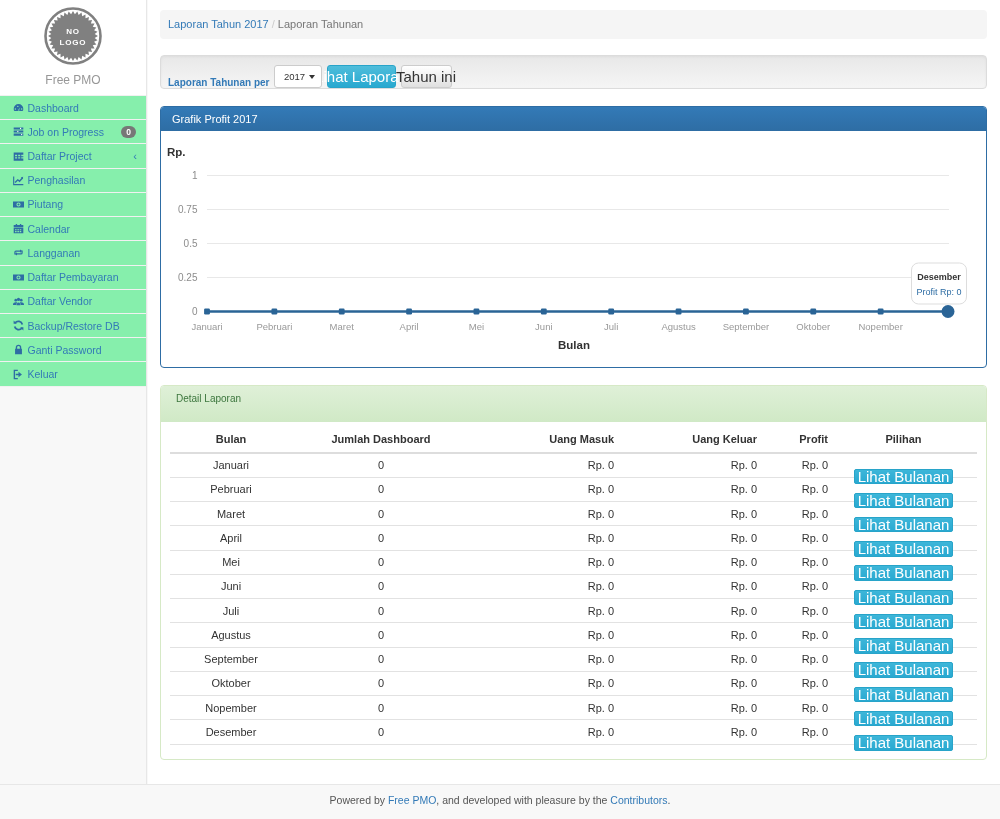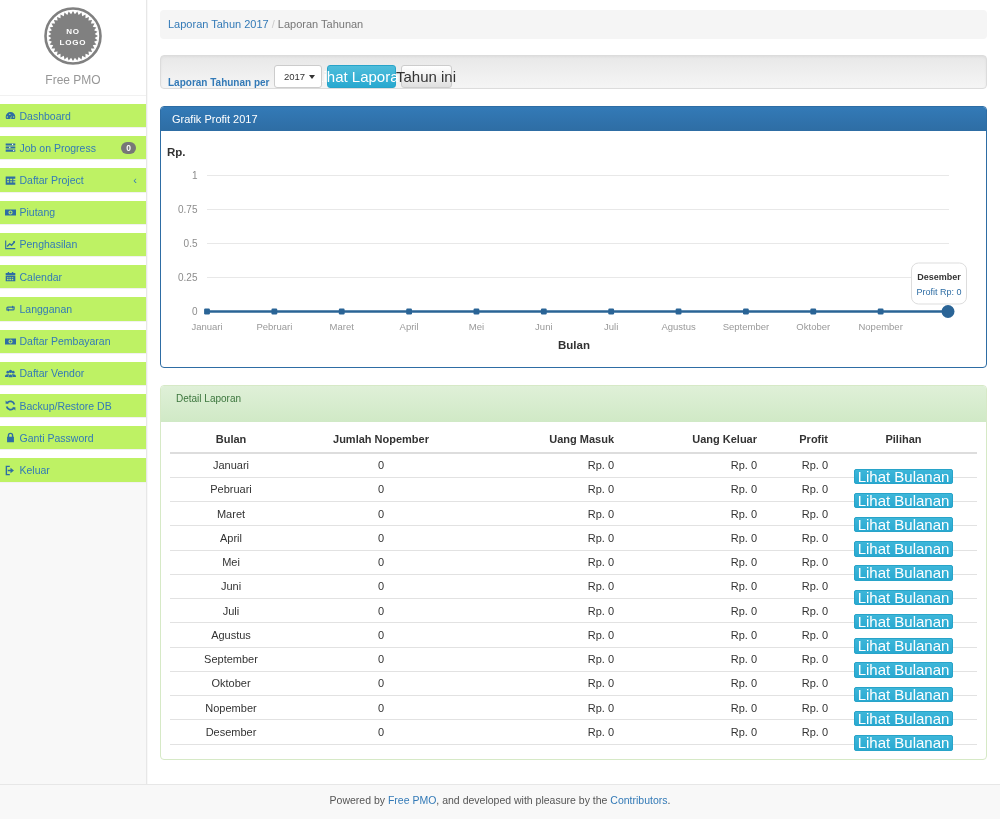--- a/index.html
+++ b/index.html
@@ -17,22 +17,22 @@
 
 #sidebar {
   position:absolute; left:0; top:0; width:147px; height:784px;
   background:#f8f8f8; border-right:1px solid #e7e7e7;
 }
 #sidebar .top { background:#fff; }
 #logo { text-align:center; padding-top:6px; height:95px; }
 #logo .brand { color:#979797; font-size:12px; margin-top:5px; }
 ul.menu { list-style:none; border-top:1px solid #f1f1f1; }
 ul.menu li {
-  height:24.23px; background:#bef264; border-bottom:1px solid #f1f1f1;
-  display:flex; align-items:center; padding-left:5px; position:relative;margin-top:8px;
+  height:24.23px; background:#86efac; border-bottom:1px solid #f1f1f1;
+  display:flex; align-items:center; padding-left:13px; position:relative;
 }
 ul.menu li .ic { width:11px; height:11px; margin-right:3.5px; flex:none; display:flex; align-items:center; justify-content:center; }
 ul.menu li a.txt { font-size:10.5px; color:#337ab7; }
 .badge0 {
   position:absolute; right:10px; top:50%; margin-top:-6px;
   background:#777; color:#fff; border-radius:8px; font-size:8.5px; font-weight:bold;
   width:15px; height:12px; line-height:12px; text-align:center;
 }
 .chev { position:absolute; right:9px; color:#337ab7; font-size:11px; }
 
@@ -168,21 +168,21 @@
           <col style="width:122px">
             <col style="width:178px">
             <col style="width:152px">
           <col style="width:143px">
             <col style="width:71px">
             <col>
         </colgroup>
         <thead>
         <tr>
               <th class="tc">Bulan</th>
-              <th class="tc">Jumlah Nopember</th>
+              <th class="tc">Jumlah Dashboard</th>
               <th class="tr">Uang Masuk</th>
               <th class="tr">Uang Keluar</th>
               <th class="tr">Profit</th>
               <th class="tcb">Pilihan</th>
             </tr>
         </thead>
         <tbody id="tbody">
             <tr>
               <td class="tc">Januari</td>
               <td class="tc">0</td>
@@ -328,35 +328,35 @@
             <svg width="11" height="11" viewBox="0 0 16 16">
               <path fill="#2e6da4" d="M1 2h14v12H1zm2 3.5h3v2H3zm4.5 0h3v2h-3zm4.5 0h3v2h-3zM3 9h3v2H3zm4.5 0h3v2h-3zM12 9h3v2h-3z" fill-rule="evenodd"></path>
             </svg>
           </span>
           <a class="txt">Daftar Project</a>
           <span class="chev">‹</span>
         </li>
         <li>
           <span class="ic">
             <svg width="11" height="11" viewBox="0 0 16 16">
-              <path fill="#2e6da4" fill-rule="evenodd" d="M0 3.5h16v9H0zM8 5a3 3 0 1 0 0 6 3 3 0 0 0 0-6z"></path>
-              <circle cx="8" cy="8" r="1.5" fill="#2e6da4"></circle>
-            </svg>
-          </span>
-          <a class="txt">Piutang</a>
-        </li>
-        <li>
-          <span class="ic">
-            <svg width="11" height="11" viewBox="0 0 16 16">
               <path fill="none" stroke="#2e6da4" stroke-width="1.6" d="M1 2v12h14"></path>
               <path fill="none" stroke="#2e6da4" stroke-width="2" d="M3 11l4-4 2.5 2L14 4"></path>
               <path fill="#2e6da4" d="M14.8 2.6l-1 3.4-2.4-2.4z"></path>
             </svg>
           </span>
           <a class="txt">Penghasilan</a>
+        </li>
+        <li>
+          <span class="ic">
+            <svg width="11" height="11" viewBox="0 0 16 16">
+              <path fill="#2e6da4" fill-rule="evenodd" d="M0 3.5h16v9H0zM8 5a3 3 0 1 0 0 6 3 3 0 0 0 0-6z"></path>
+              <circle cx="8" cy="8" r="1.5" fill="#2e6da4"></circle>
+            </svg>
+          </span>
+          <a class="txt">Piutang</a>
         </li>
         <li>
           <span class="ic">
             <svg width="11" height="11" viewBox="0 0 16 16">
               <path fill="#2e6da4" d="M1 3h3V1.5h2V3h4V1.5h2V3h3v3H1zM1 7h14v8H1zm2 2v1.6h2.2V9zm3.4 0v1.6h2.2V9zm3.4 0v1.6H12V9zM3 11.8v1.6h2.2v-1.6zm3.4 0v1.6h2.2v-1.6zm3.4 0v1.6H12v-1.6z" fill-rule="evenodd"></path>
             </svg>
           </span>
           <a class="txt">Calendar</a>
         </li>
         <li>

